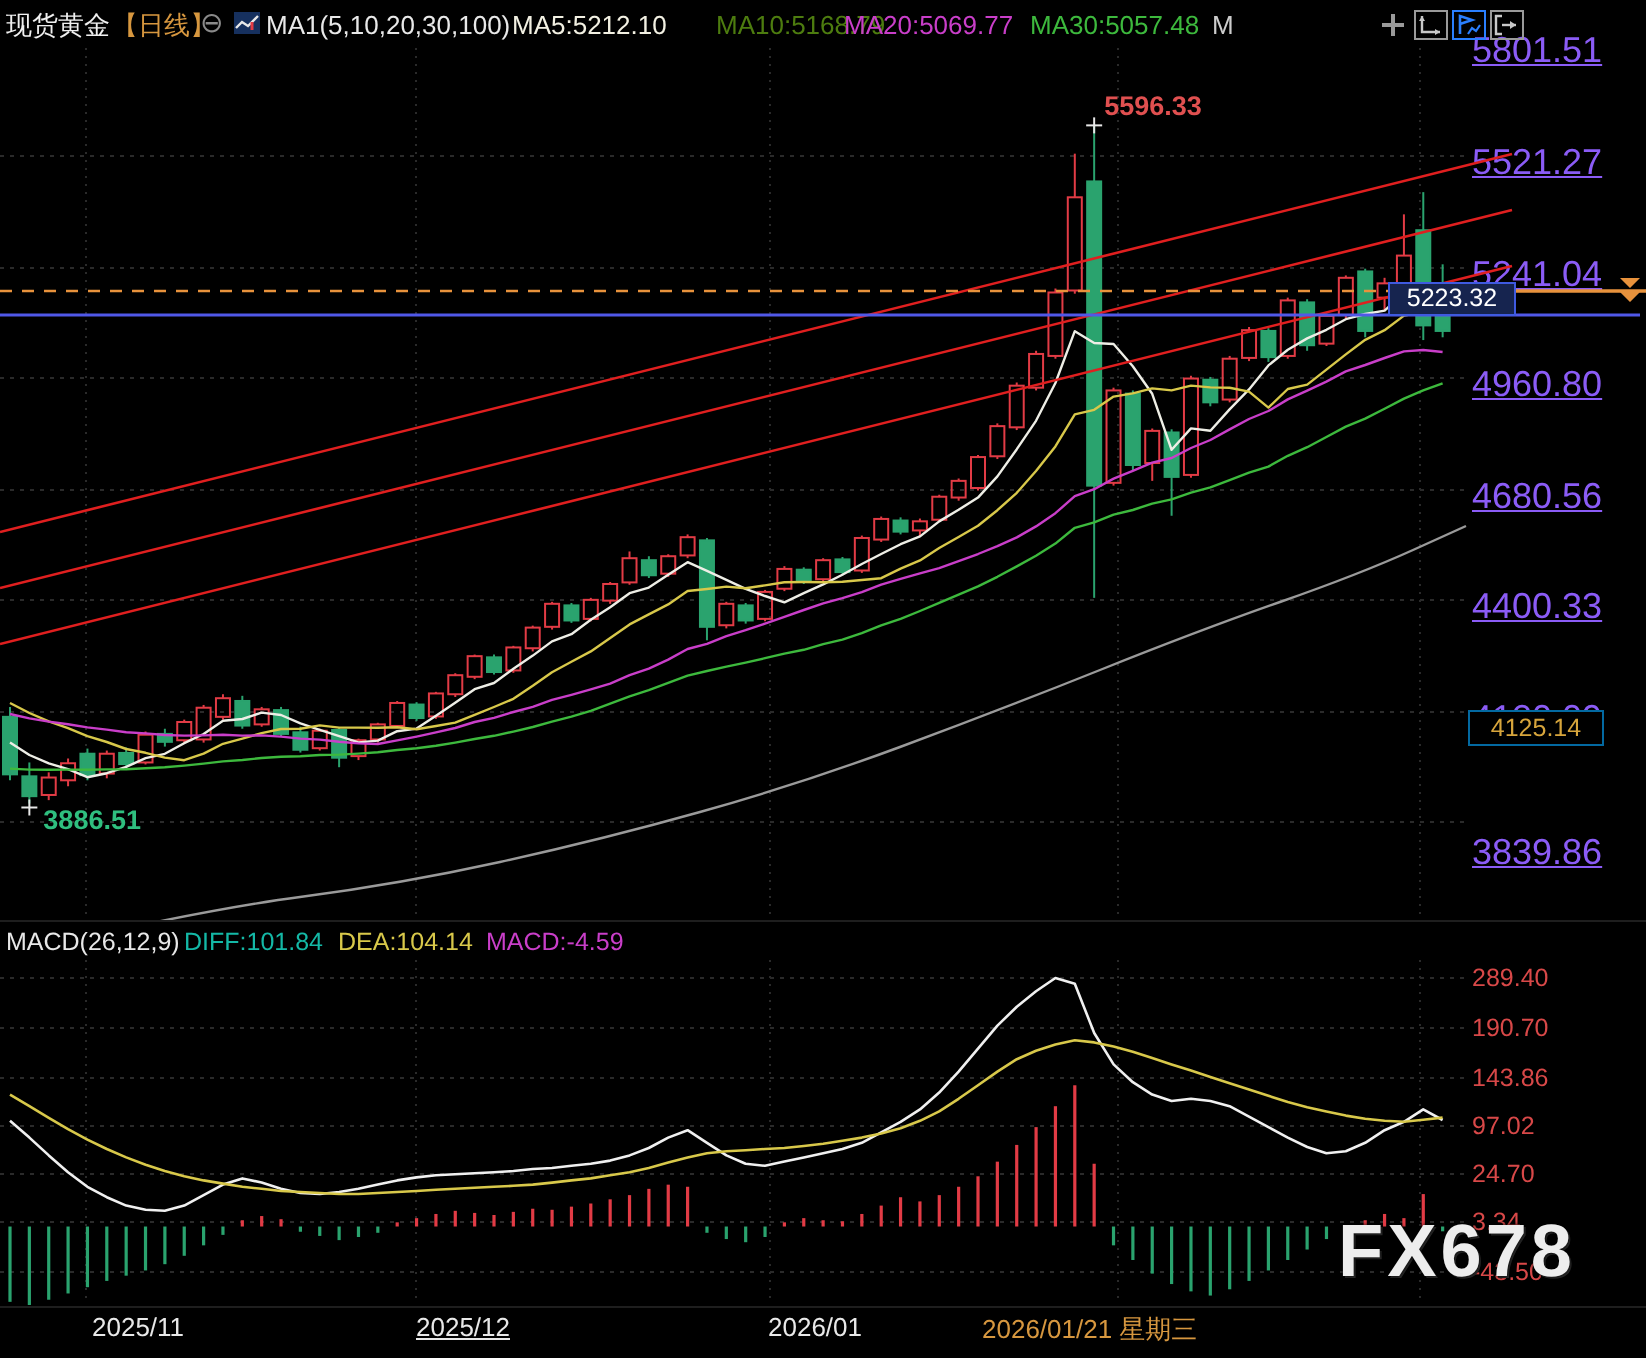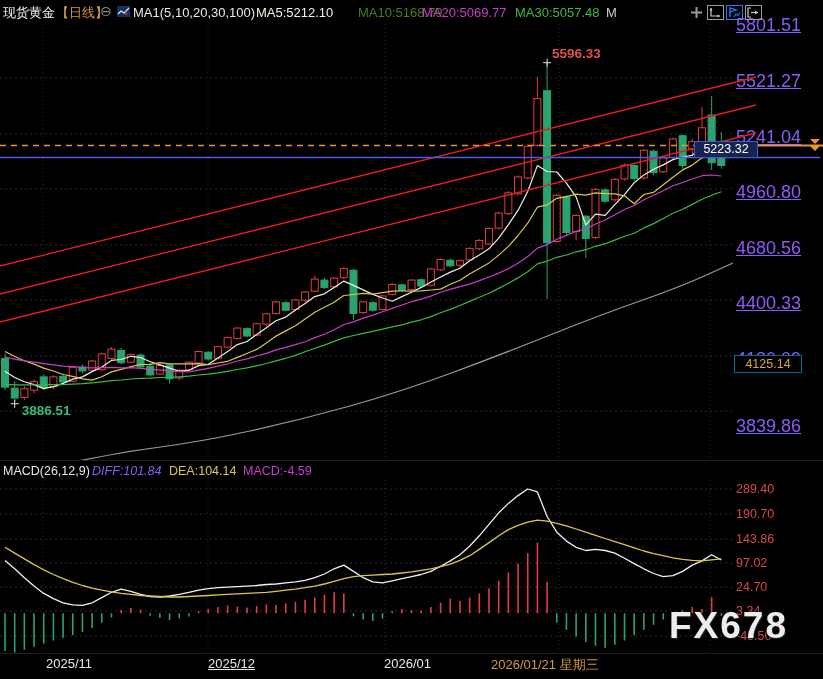--- a/index.html
+++ b/index.html
@@ -425,21 +425,21 @@
     <line x1="721.3199999999999" y1="613.257174" x2="721.3199999999999" y2="615.658203" stroke="#2aa36e" stroke-width="1.6"></line>
     <polyline points="5.0,560.4 14.7,568.8 24.4,577.7 34.0,586.1 43.7,593.4 53.4,598.6 63.1,602.8 72.8,604.9 82.4,605.4 92.1,602.8 101.8,597.6 111.5,592.3 121.2,589.2 130.8,591.3 140.5,594.4 150.2,596.5 159.9,597.0 169.6,596.0 179.2,594.4 188.9,592.3 198.6,590.2 208.3,588.7 218.0,587.6 227.6,587.1 237.3,586.6 247.0,586.1 256.7,585.5 266.4,584.5 276.0,584.0 285.7,582.9 295.4,581.9 305.1,580.3 314.8,577.7 324.4,574.0 334.1,568.8 343.8,565.1 353.5,571.4 363.2,577.7 372.8,581.9 382.5,582.9 392.2,580.8 401.9,578.7 411.6,576.6 421.2,574.5 430.9,571.4 440.6,566.2 450.3,560.9 460.0,554.7 469.6,546.3 479.3,535.8 489.0,524.3 498.7,512.8 508.4,503.4 518.0,495.6 527.7,489.0 537.4,491.9 547.1,516.5 556.8,532.2 566.4,541.1 576.1,547.3 585.8,550.5 595.5,549.4 605.2,550.5 614.8,553.1 624.5,558.3 634.2,563.6 643.9,568.8 653.6,573.5 663.2,576.6 672.9,575.6 682.6,571.4 692.3,565.1 702.0,560.9 711.6,554.7 721.3,560.0" fill="none" stroke="#f0f0f0" stroke-width="1.3" stroke-linejoin="round"></polyline>
     <polyline points="5.0,547.3 14.7,553.1 24.4,558.9 34.0,564.6 43.7,569.8 53.4,574.5 63.1,578.7 72.8,582.4 82.4,585.5 92.1,588.1 101.8,590.2 111.5,591.8 121.2,593.4 130.8,594.4 140.5,595.5 150.2,596.0 159.9,596.5 169.6,597.0 179.2,597.0 188.9,596.5 198.6,596.0 208.3,595.5 218.0,594.9 227.6,594.4 237.3,593.9 247.0,593.4 256.7,592.9 266.4,592.3 276.0,591.3 285.7,590.2 295.4,589.2 305.1,587.6 314.8,586.1 324.4,584.0 334.1,581.3 343.8,578.7 353.5,576.6 363.2,575.6 372.8,575.1 382.5,574.5 392.2,574.0 401.9,573.0 411.6,571.9 421.2,570.4 430.9,568.8 440.6,566.7 450.3,564.1 460.0,560.4 469.6,555.7 479.3,549.4 489.0,542.6 498.7,535.8 508.4,529.6 518.0,525.4 527.7,522.2 537.4,520.1 547.1,521.2 556.8,523.3 566.4,525.9 576.1,529.0 585.8,532.2 595.5,535.3 605.2,538.5 614.8,541.6 624.5,544.7 634.2,547.9 643.9,551.0 653.6,553.6 663.2,555.7 672.9,557.8 682.6,559.4 692.3,560.4 702.0,560.9 711.6,559.9 721.3,558.8" fill="none" stroke="#d8c84a" stroke-width="1.3" stroke-linejoin="round"></polyline>
   </svg>
 
 <div class="sep" style="top:460px;"></div>
 <div class="sep" style="top:653px;"></div>
 
 <div id="macd-head">
   <span class="abs" style="left:3px;color:#e8e8e8;">MACD(26,12,9)</span>
-  <span class="abs" style="left:92px;color:#8b5cf6;font-style:italic;">DIFF:101.84</span>
+  <span class="abs" style="left:92px;color:#14b8a6;">DIFF:101.84</span>
   <span class="abs" style="left:169px;color:#d8c84a;">DEA:104.14</span>
   <span class="abs" style="left:243px;color:#c93ec9;">MACD:-4.59</span>
 </div>
 
 <div id="price-axis">
     <div class="axis-lbl x-lbl" style="top: 15px; left: 736px;">5801.51</div>
     <div class="axis-lbl x-lbl" style="top: 71px; left: 736px;">5521.27</div>
     <div class="axis-lbl x-lbl" style="top: 127px; left: 736px;">5241.04</div>
     <div class="axis-lbl x-lbl" style="top: 182px; left: 736px;">4960.80</div>
     <div class="axis-lbl x-lbl" style="top: 238px; left: 736px;">4680.56</div>

